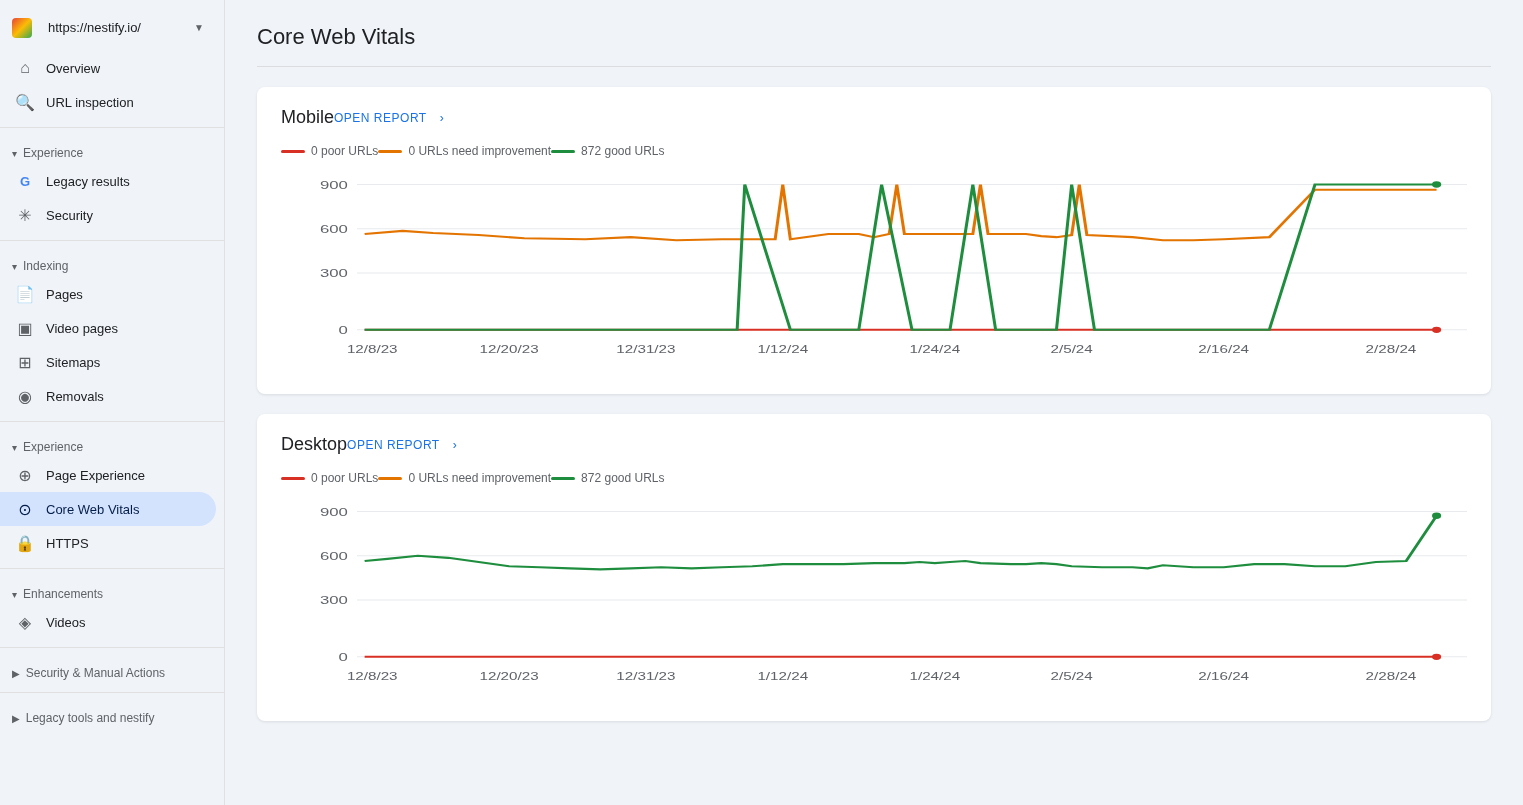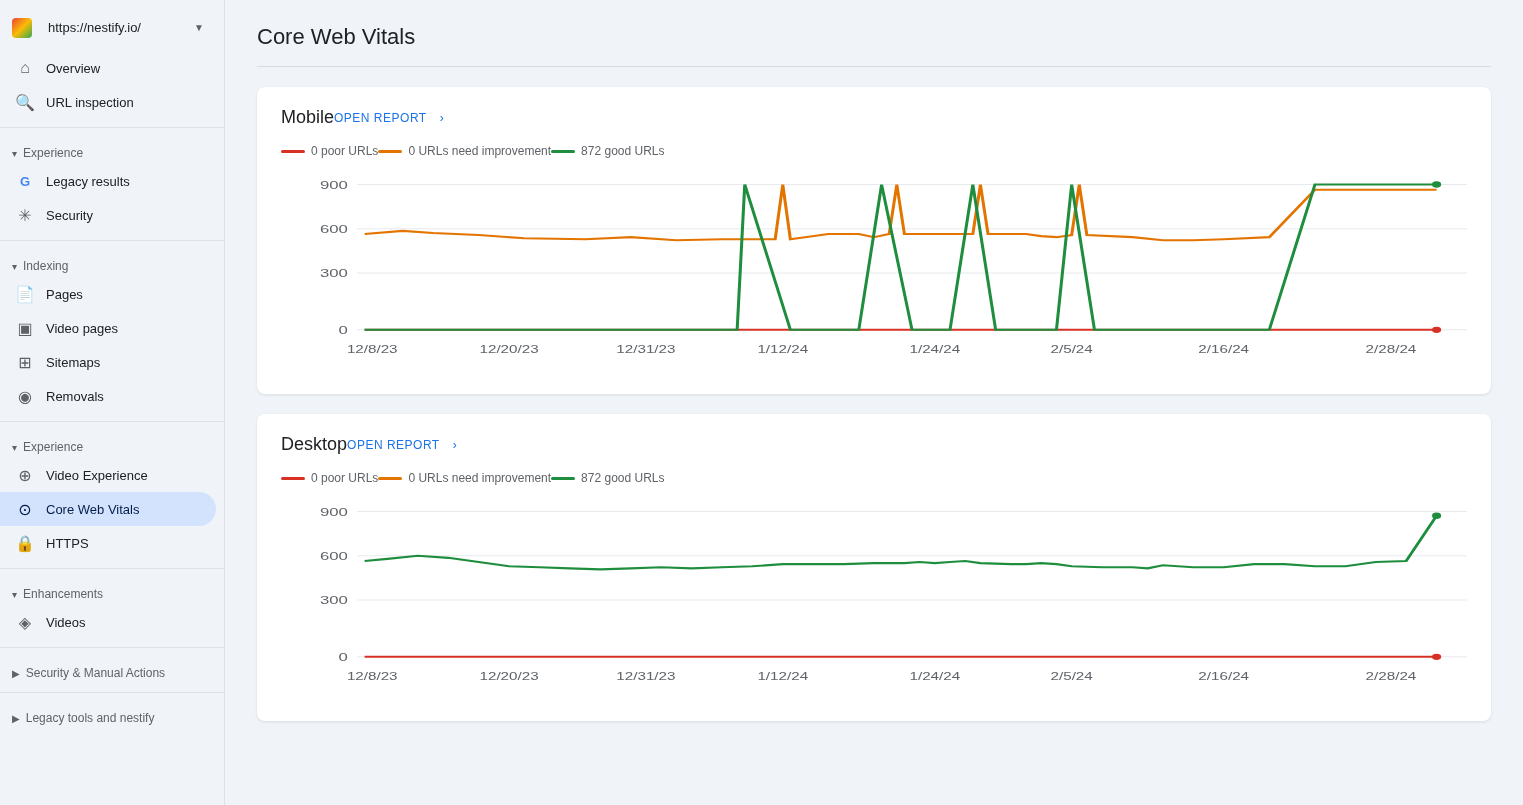--- a/index.html
+++ b/index.html
@@ -208,21 +208,21 @@
   </div>
 
   <hr class="sidebar-divider">
 
   <div class="sidebar-section-header">
     <span class="caret">▾</span>
     <span>Experience</span>
   </div>
   <div class="sidebar-nav-item">
     <span class="icon">⊕</span>
-    <span>Video Experience</span>
+    <span>Page Experience</span>
   </div>
   <div class="sidebar-nav-item active">
     <span class="icon" style="color:#041e49;">⊙</span>
     <span>Core Web Vitals</span>
   </div>
   <div class="sidebar-nav-item">
     <span class="icon">🔒</span>
     <span>HTTPS</span>
   </div>
 

